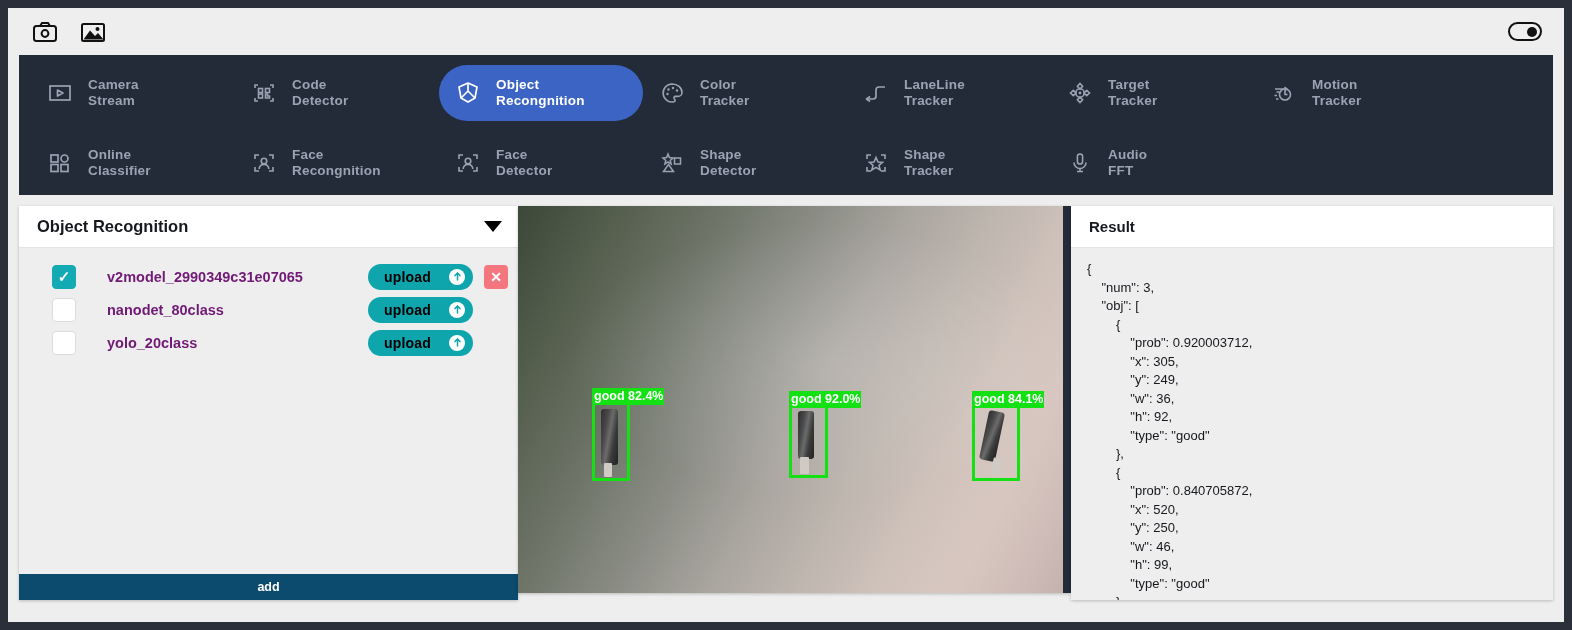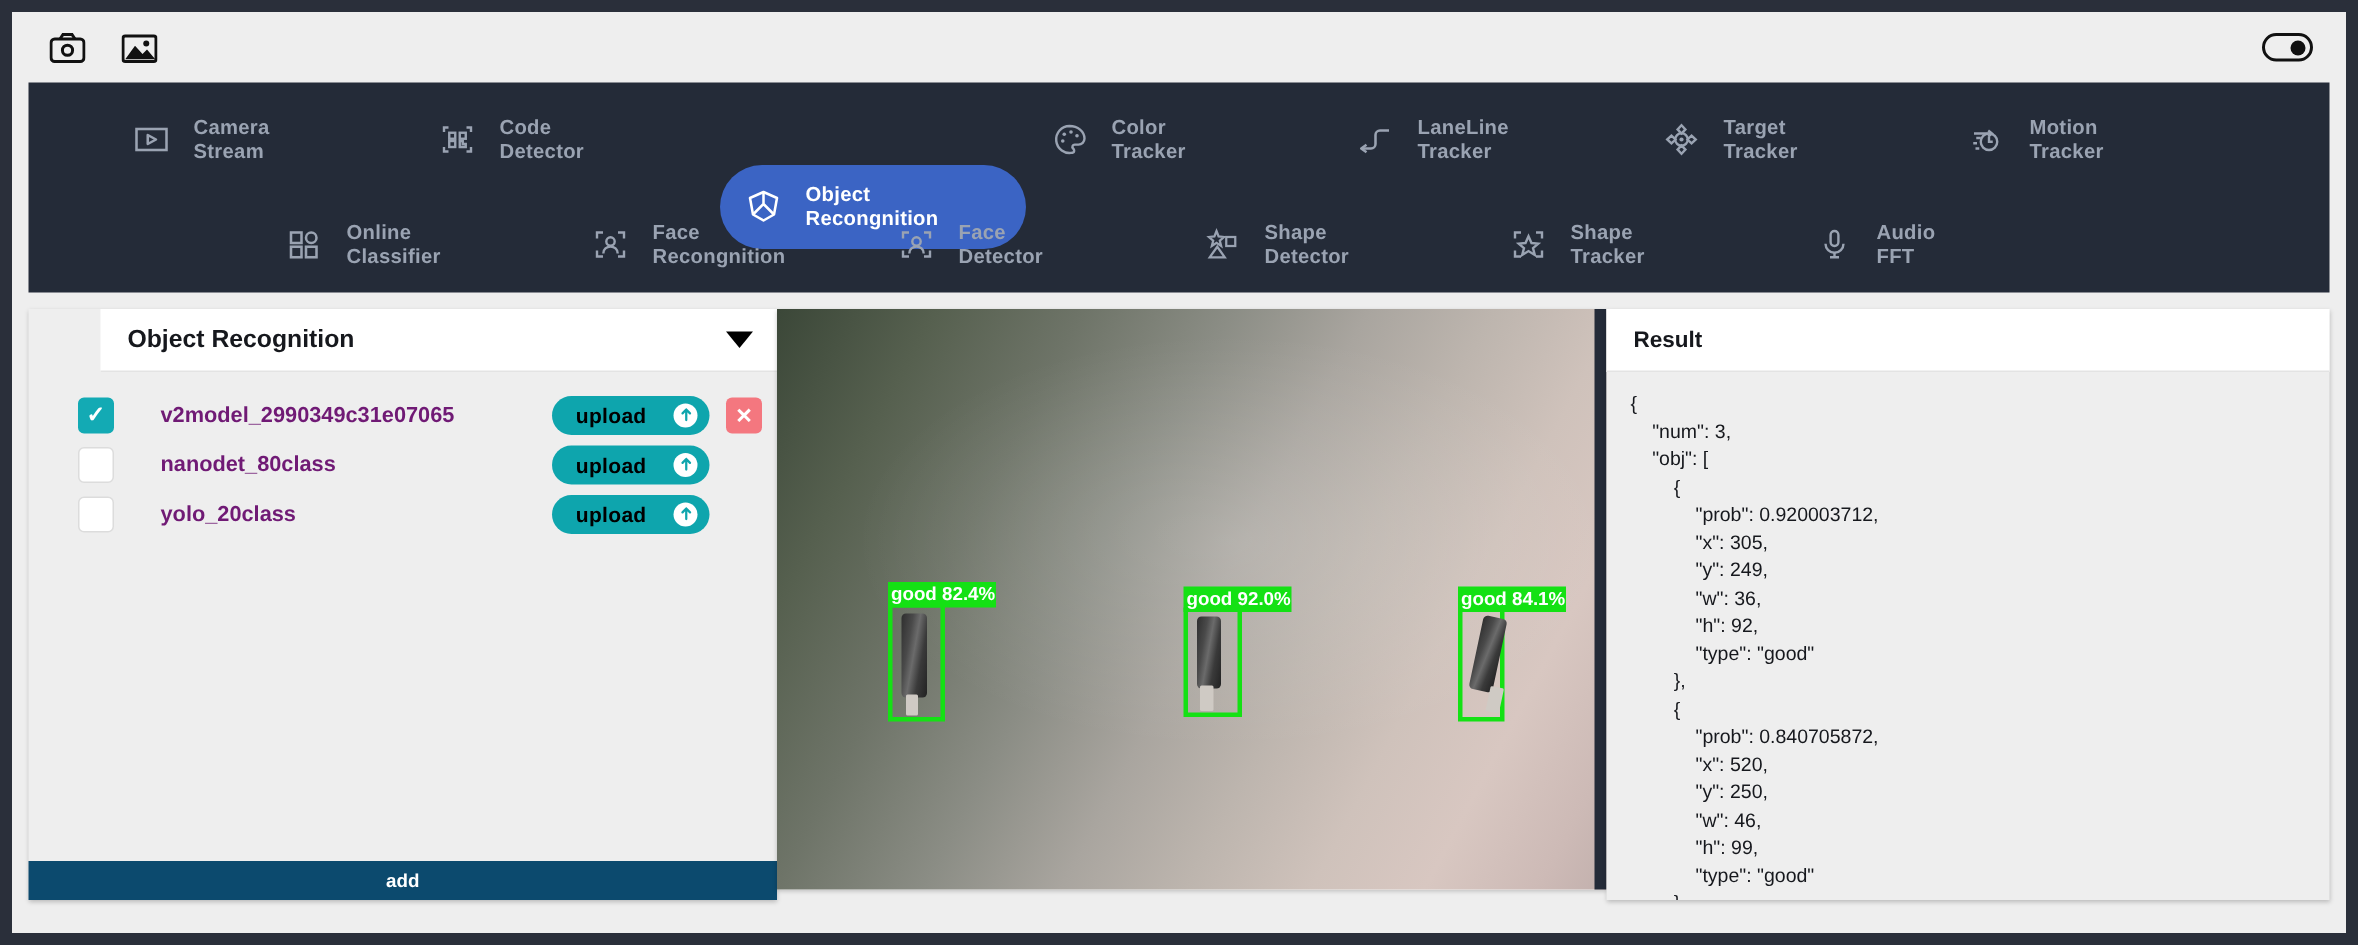--- a/index.html
+++ b/index.html
@@ -34,26 +34,26 @@
     width: 10px; height: 10px; border-radius: 50%; background: #111;
   }
 
   
   .modes {
     position: absolute; left: 11px; top: 47px;
     width: 1534px; height: 140px;
     background: #242b38;
     padding: 10px 12px 8px 12px;
   }
-  .mode-row { display: flex; height: 56px; justify-content: center; }
+  .mode-row { display: flex; height: 56px; }
   .mode {
     width: 204px; height: 56px; display: flex; align-items: center;
     border-radius: 28px; padding: 0 6px 0 14px; cursor: pointer;
   }
-  .mode.active { background: #3b64c4; margin-top: 45px; }
+  .mode.active { background: #3b64c4; }
   .mode .mi { width: 30px; height: 30px; flex: 0 0 30px; margin-right: 13px; display:flex; align-items:center; justify-content:center; }
   .mode .mi svg { display: block; }
   .mode .ml {
     font-size: 13.5px; font-weight: bold; line-height: 16px;
     color: #9aa3b2; letter-spacing: .2px;
   }
   .mode.active .ml { color: #ffffff; }
   .mode .ml span { display: block; }
 
   
@@ -61,21 +61,20 @@
 
   
   .lpanel {
     position: absolute; left: 0; top: 11px; width: 499px; height: 394px;
     background: #eeeeee; box-shadow: 0 1px 3px rgba(0,0,0,.22);
   }
   .lp-head {
     height: 42px; background: #ffffff; display: flex; align-items: center;
     padding: 0 16px 0 18px; justify-content: space-between;
     border-bottom: 1px solid #e3e3e3;
-    margin-left: 48px;
   }
   .lp-title { font-size: 16.5px; font-weight: bold; color: #16181d; }
   .caret { width: 0; height: 0; border-left: 9px solid transparent; border-right: 9px solid transparent; border-top: 11px solid #000; cursor: pointer; }
   .mlist { padding: 12px 10px 0 10px; }
   .mrow { display: flex; align-items: center; height: 33px; margin-bottom: 0px; }
   .cbx {
     width: 24px; height: 24px; margin-left: 23px; border-radius: 4px;
     background: #ffffff; border: 1px solid #dcdcdc; cursor: pointer;
     display: flex; align-items: center; justify-content: center;
     color: #fff; font-size: 15px; font-weight: bold; line-height: 1;
@@ -440,21 +439,21 @@
         <span class="screw" style="left:6px; top:4px; width:17px; height:56px;"></span>
         <span class="tip" style="left:9px; top:58px; width:8px; height:14px;"></span>
       </div>
 
       <div class="det" style="left:271px; top:199px; width:39px; height:73px;">
         <span class="detlbl">good 92.0%</span>
         <span class="screw" style="left:6px; top:3px; width:16px; height:48px;"></span>
         <span class="tip" style="left:8px; top:49px; width:9px; height:17px;"></span>
       </div>
 
-      <div class="det" style="left:454px; top:199px; width:31px; height:76px;">
+      <div class="det" style="left:454px; top:199px; width:48px; height:76px;">
         <span class="detlbl">good 84.1%</span>
         <span class="screw" style="left:9px; top:3px; width:16px; height:50px; transform:rotate(12deg);"></span>
         <span class="tip" style="left:17px; top:50px; width:9px; height:17px; transform:rotate(12deg);"></span>
       </div>
     </div>
 
     <div class="scroll-strip"></div>
 
     <div class="rpanel">
       <div class="rp-head">

